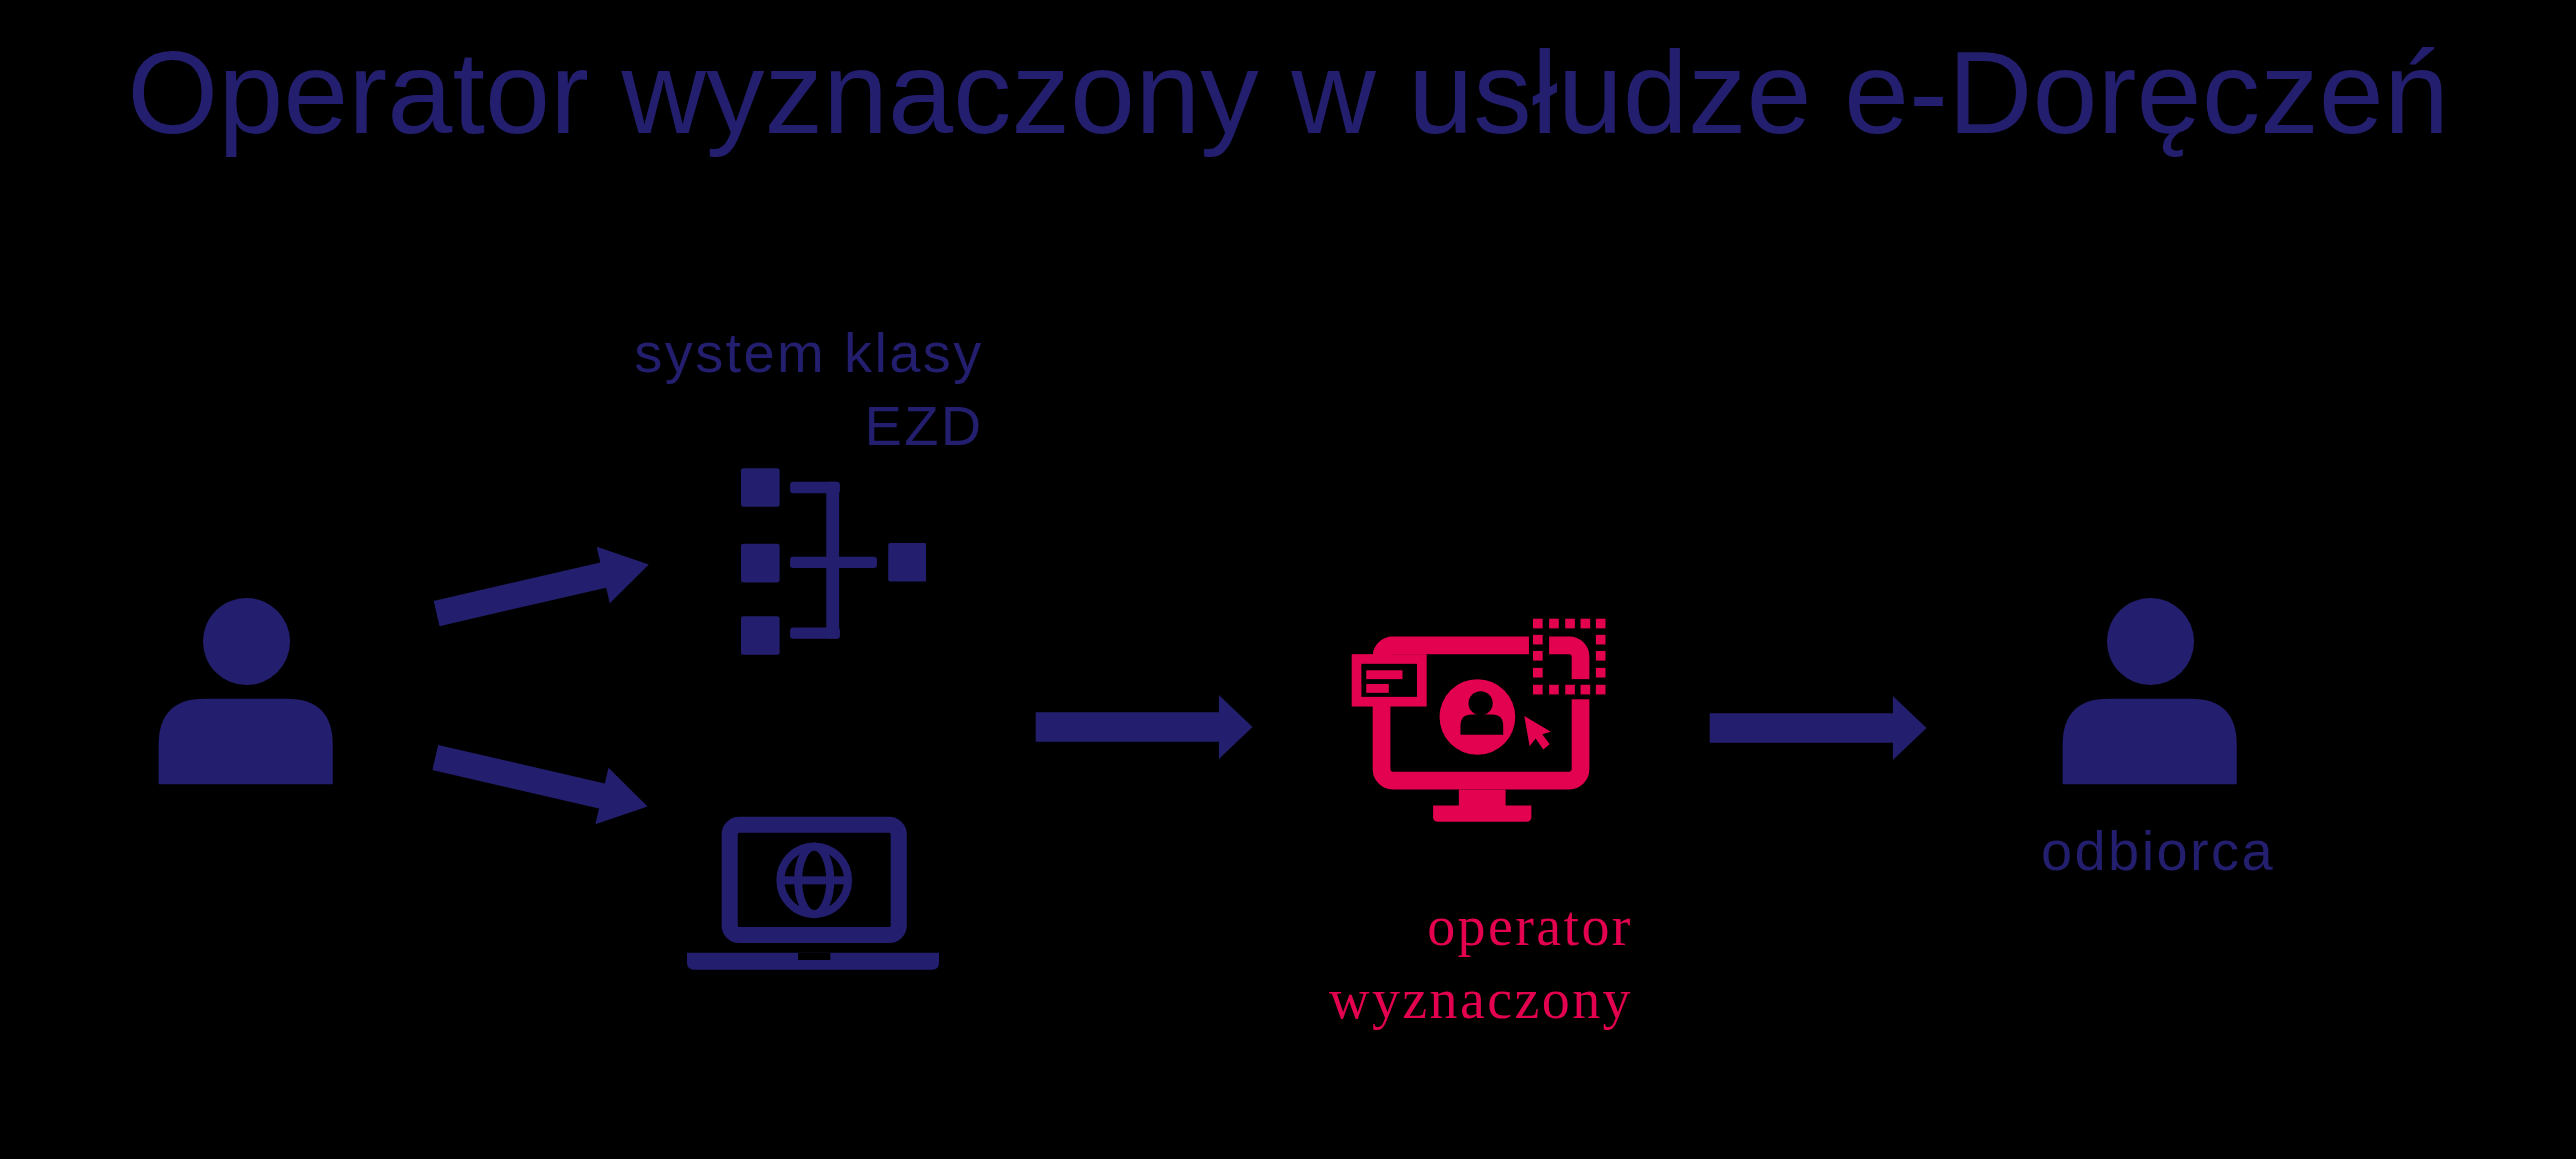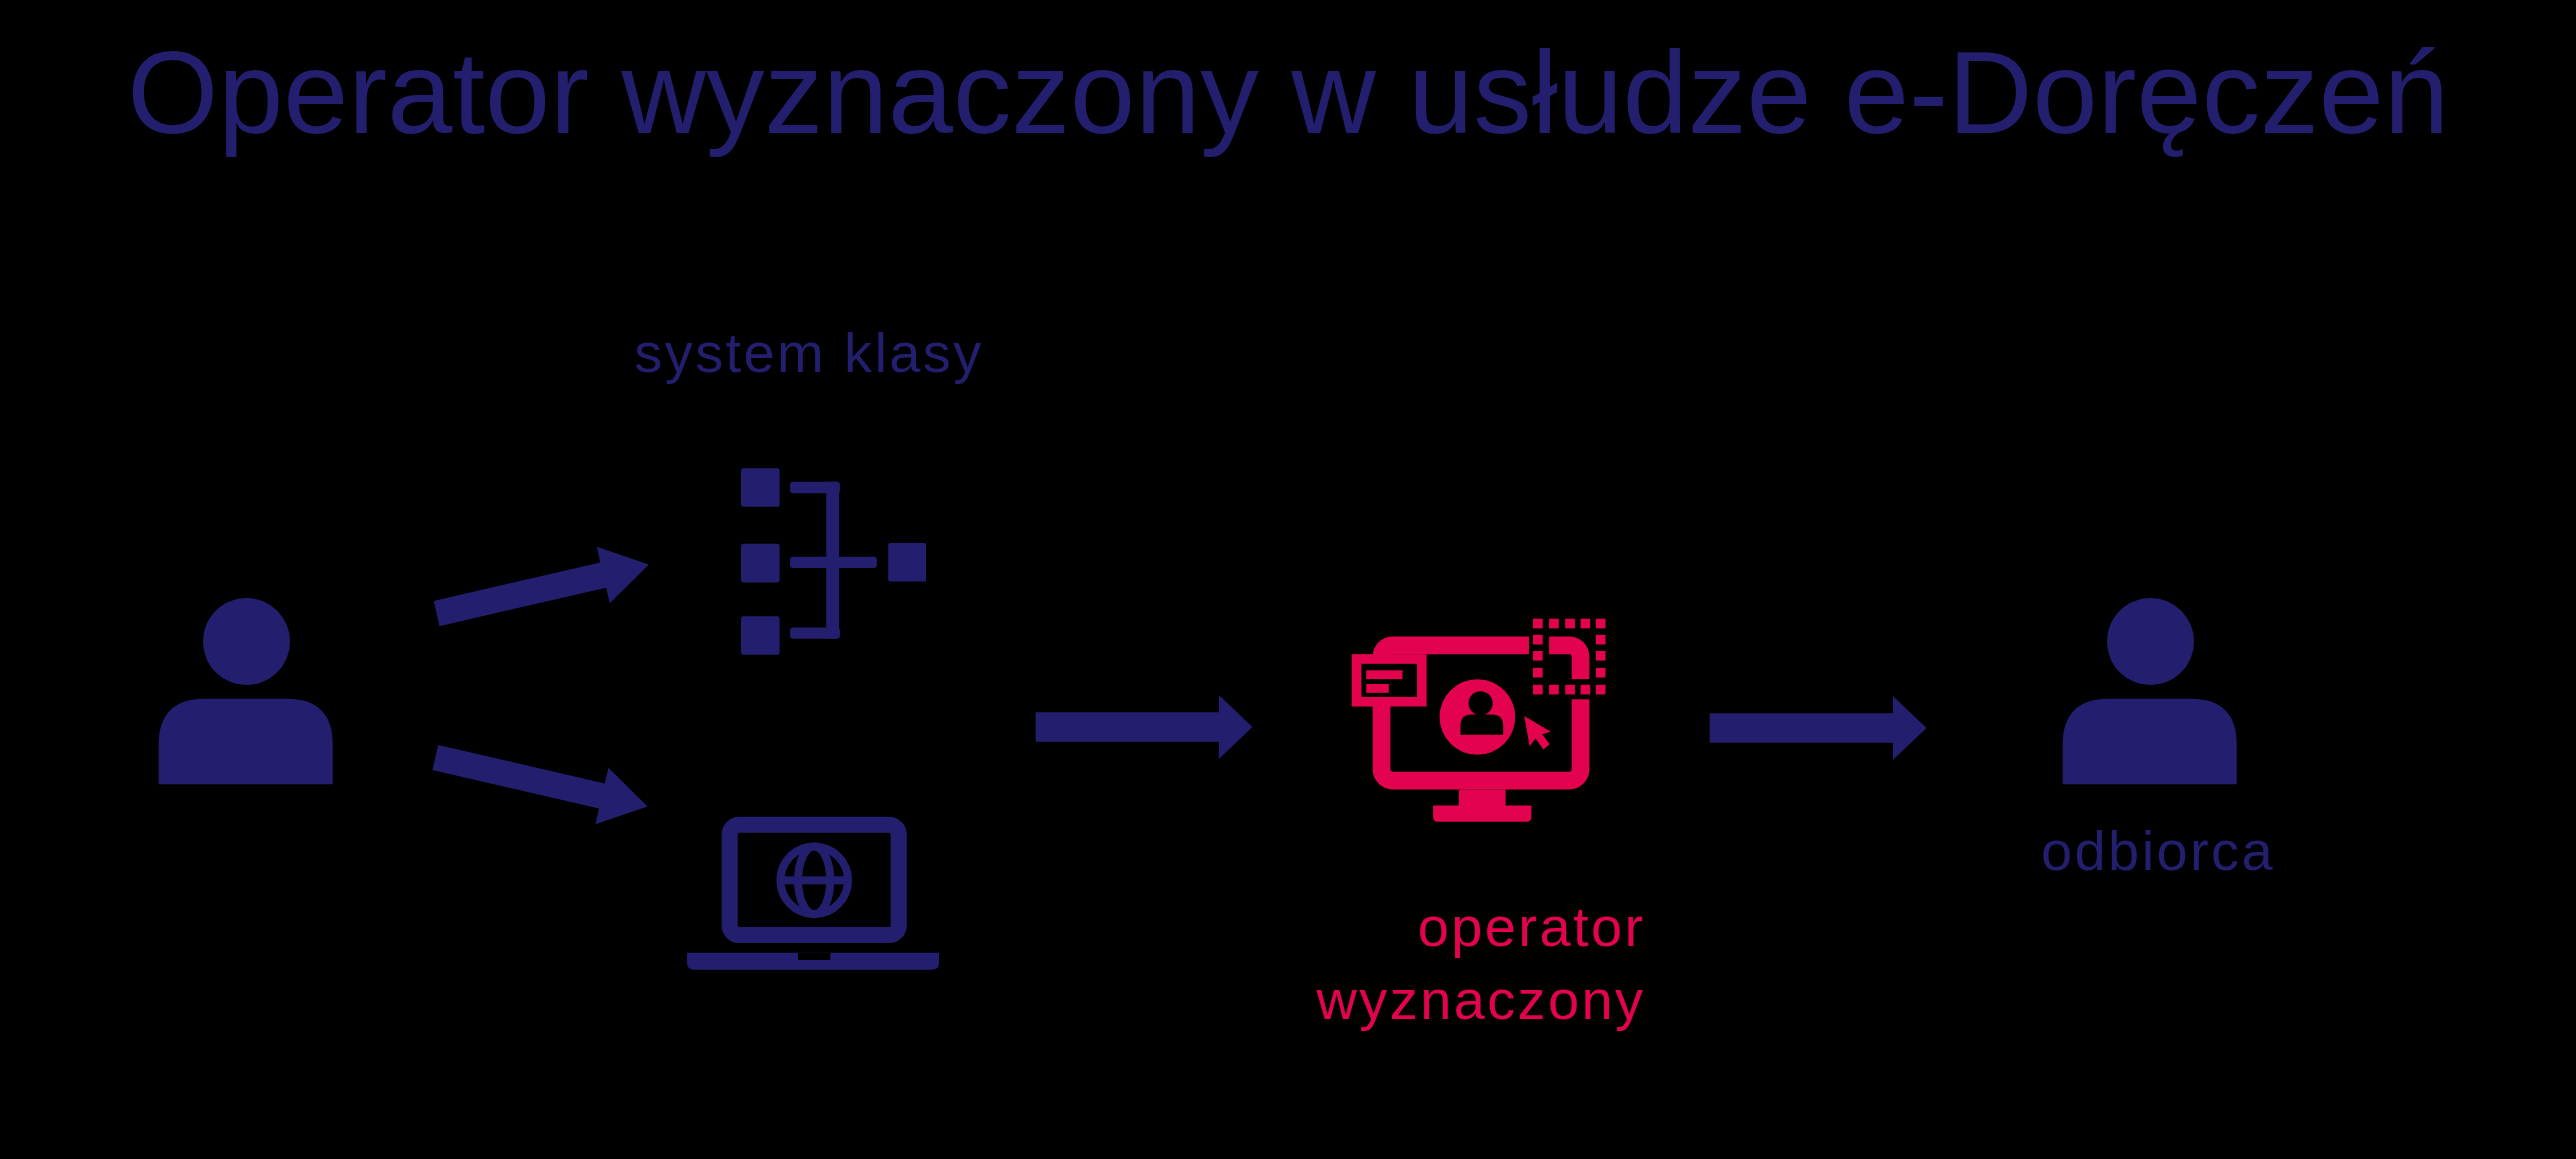--- a/index.html
+++ b/index.html
@@ -31,21 +31,21 @@
   .label{
     position:absolute;
     color:var(--navy);
     font-size:56px;
     line-height:73px;
     letter-spacing:2.4px;
     text-align:right;
     transform:translateX(-50%);
     white-space:nowrap;
   }
-  .label.pink{color:var(--pink);}
+  .label.pink{color:var(--pink);font-family:Liberation Serif, serif;}
   .icon{position:absolute;display:block;}
   .arrow{position:absolute;display:block;}
   .rot-neg{transform:rotate(-13deg);}
   .rot-pos{transform:rotate(13deg);}
   svg .navy-fill{fill:var(--navy);}
   svg .pink-fill{fill:var(--pink);}
 </style>
 </head>
 <body>
 
@@ -65,20 +65,21 @@
   </div>
 
   <div class="arrow rot-pos" style="left:432px;top:752px;">
     <svg width="218" height="60" viewBox="0 0 270 74">
       <polygon class="navy-fill" points="0,21 212,21 212,1 270,37 212,73 212,53 0,53"></polygon>
     </svg>
   </div>
 
   <div class="label" style="left:809px;top:316px;">
     <div>system klasy</div>
+    <div>EZD</div>
   </div>
 
   <svg class="icon" style="left:741px;top:468px;" width="185" height="187" viewBox="0 0 230 232">
     <g class="navy-fill">
       <rect x="0" y="0" width="48" height="48" rx="3"></rect>
       <rect x="0" y="94" width="48" height="48" rx="3"></rect>
       <rect x="0" y="184" width="48" height="48" rx="3"></rect>
       <rect x="183" y="93" width="48" height="48" rx="3"></rect>
       <rect x="61" y="17" width="62" height="14" rx="4"></rect>
       <rect x="61" y="198" width="62" height="14" rx="4"></rect>

